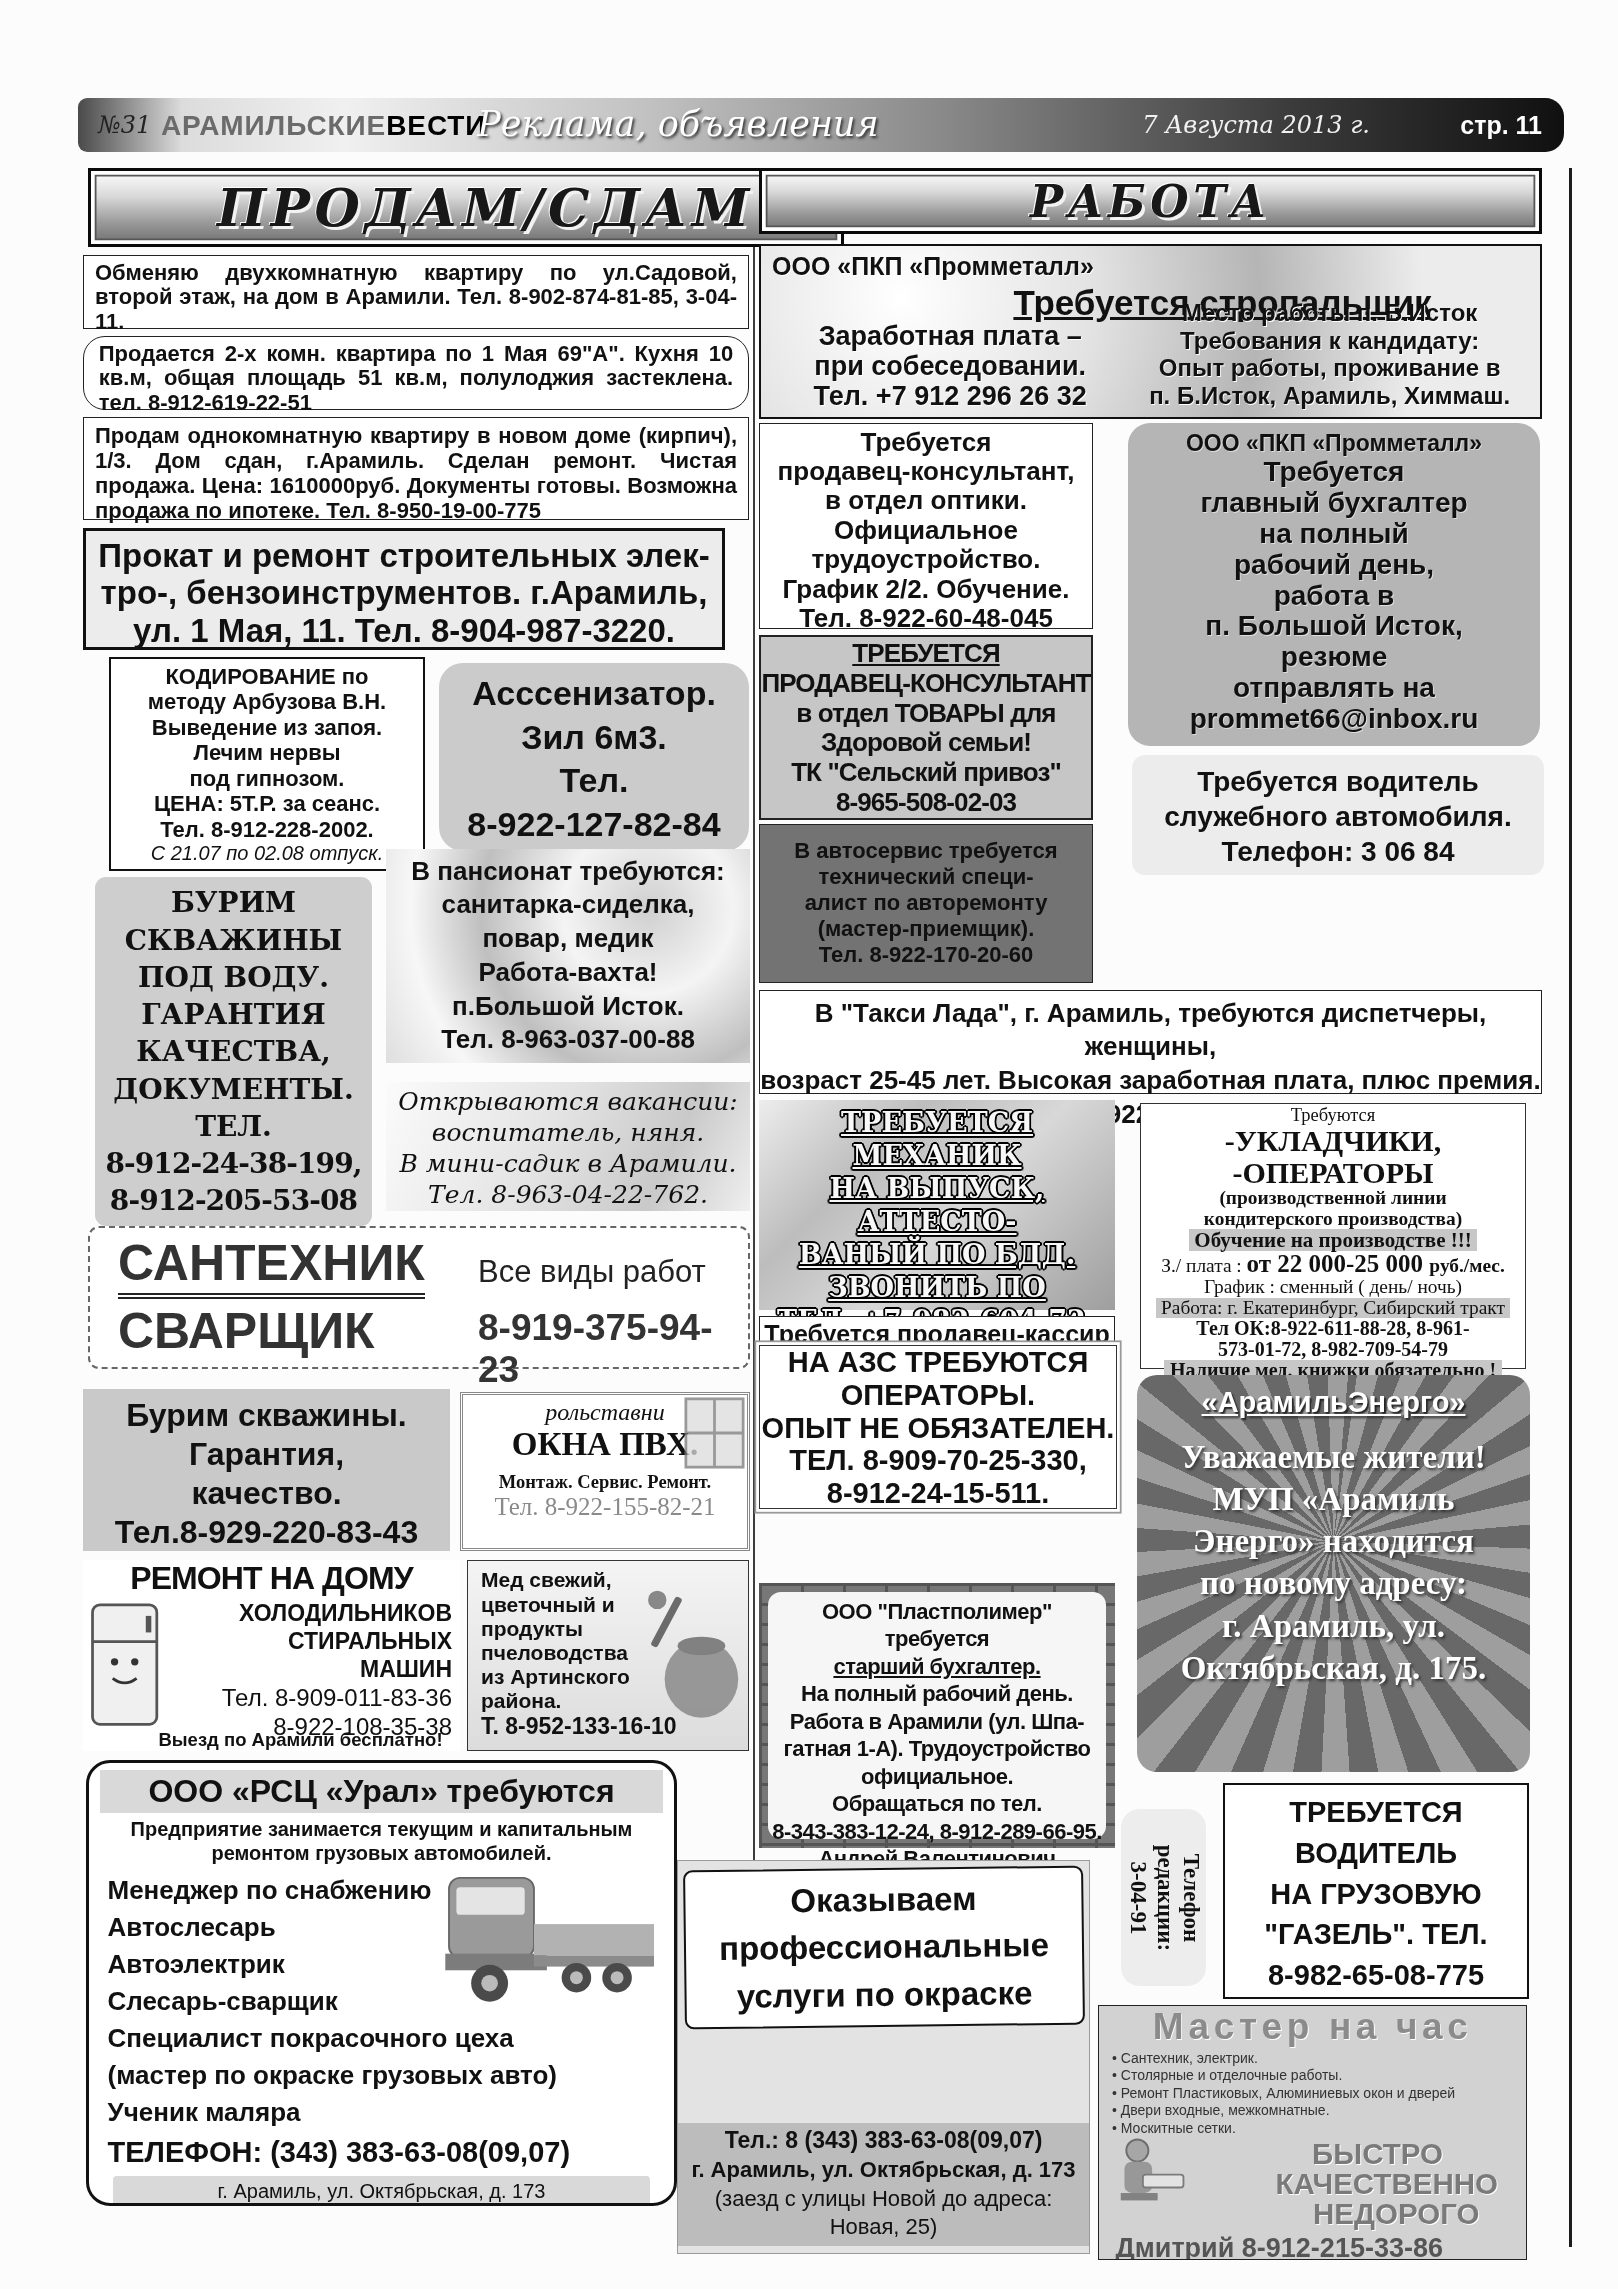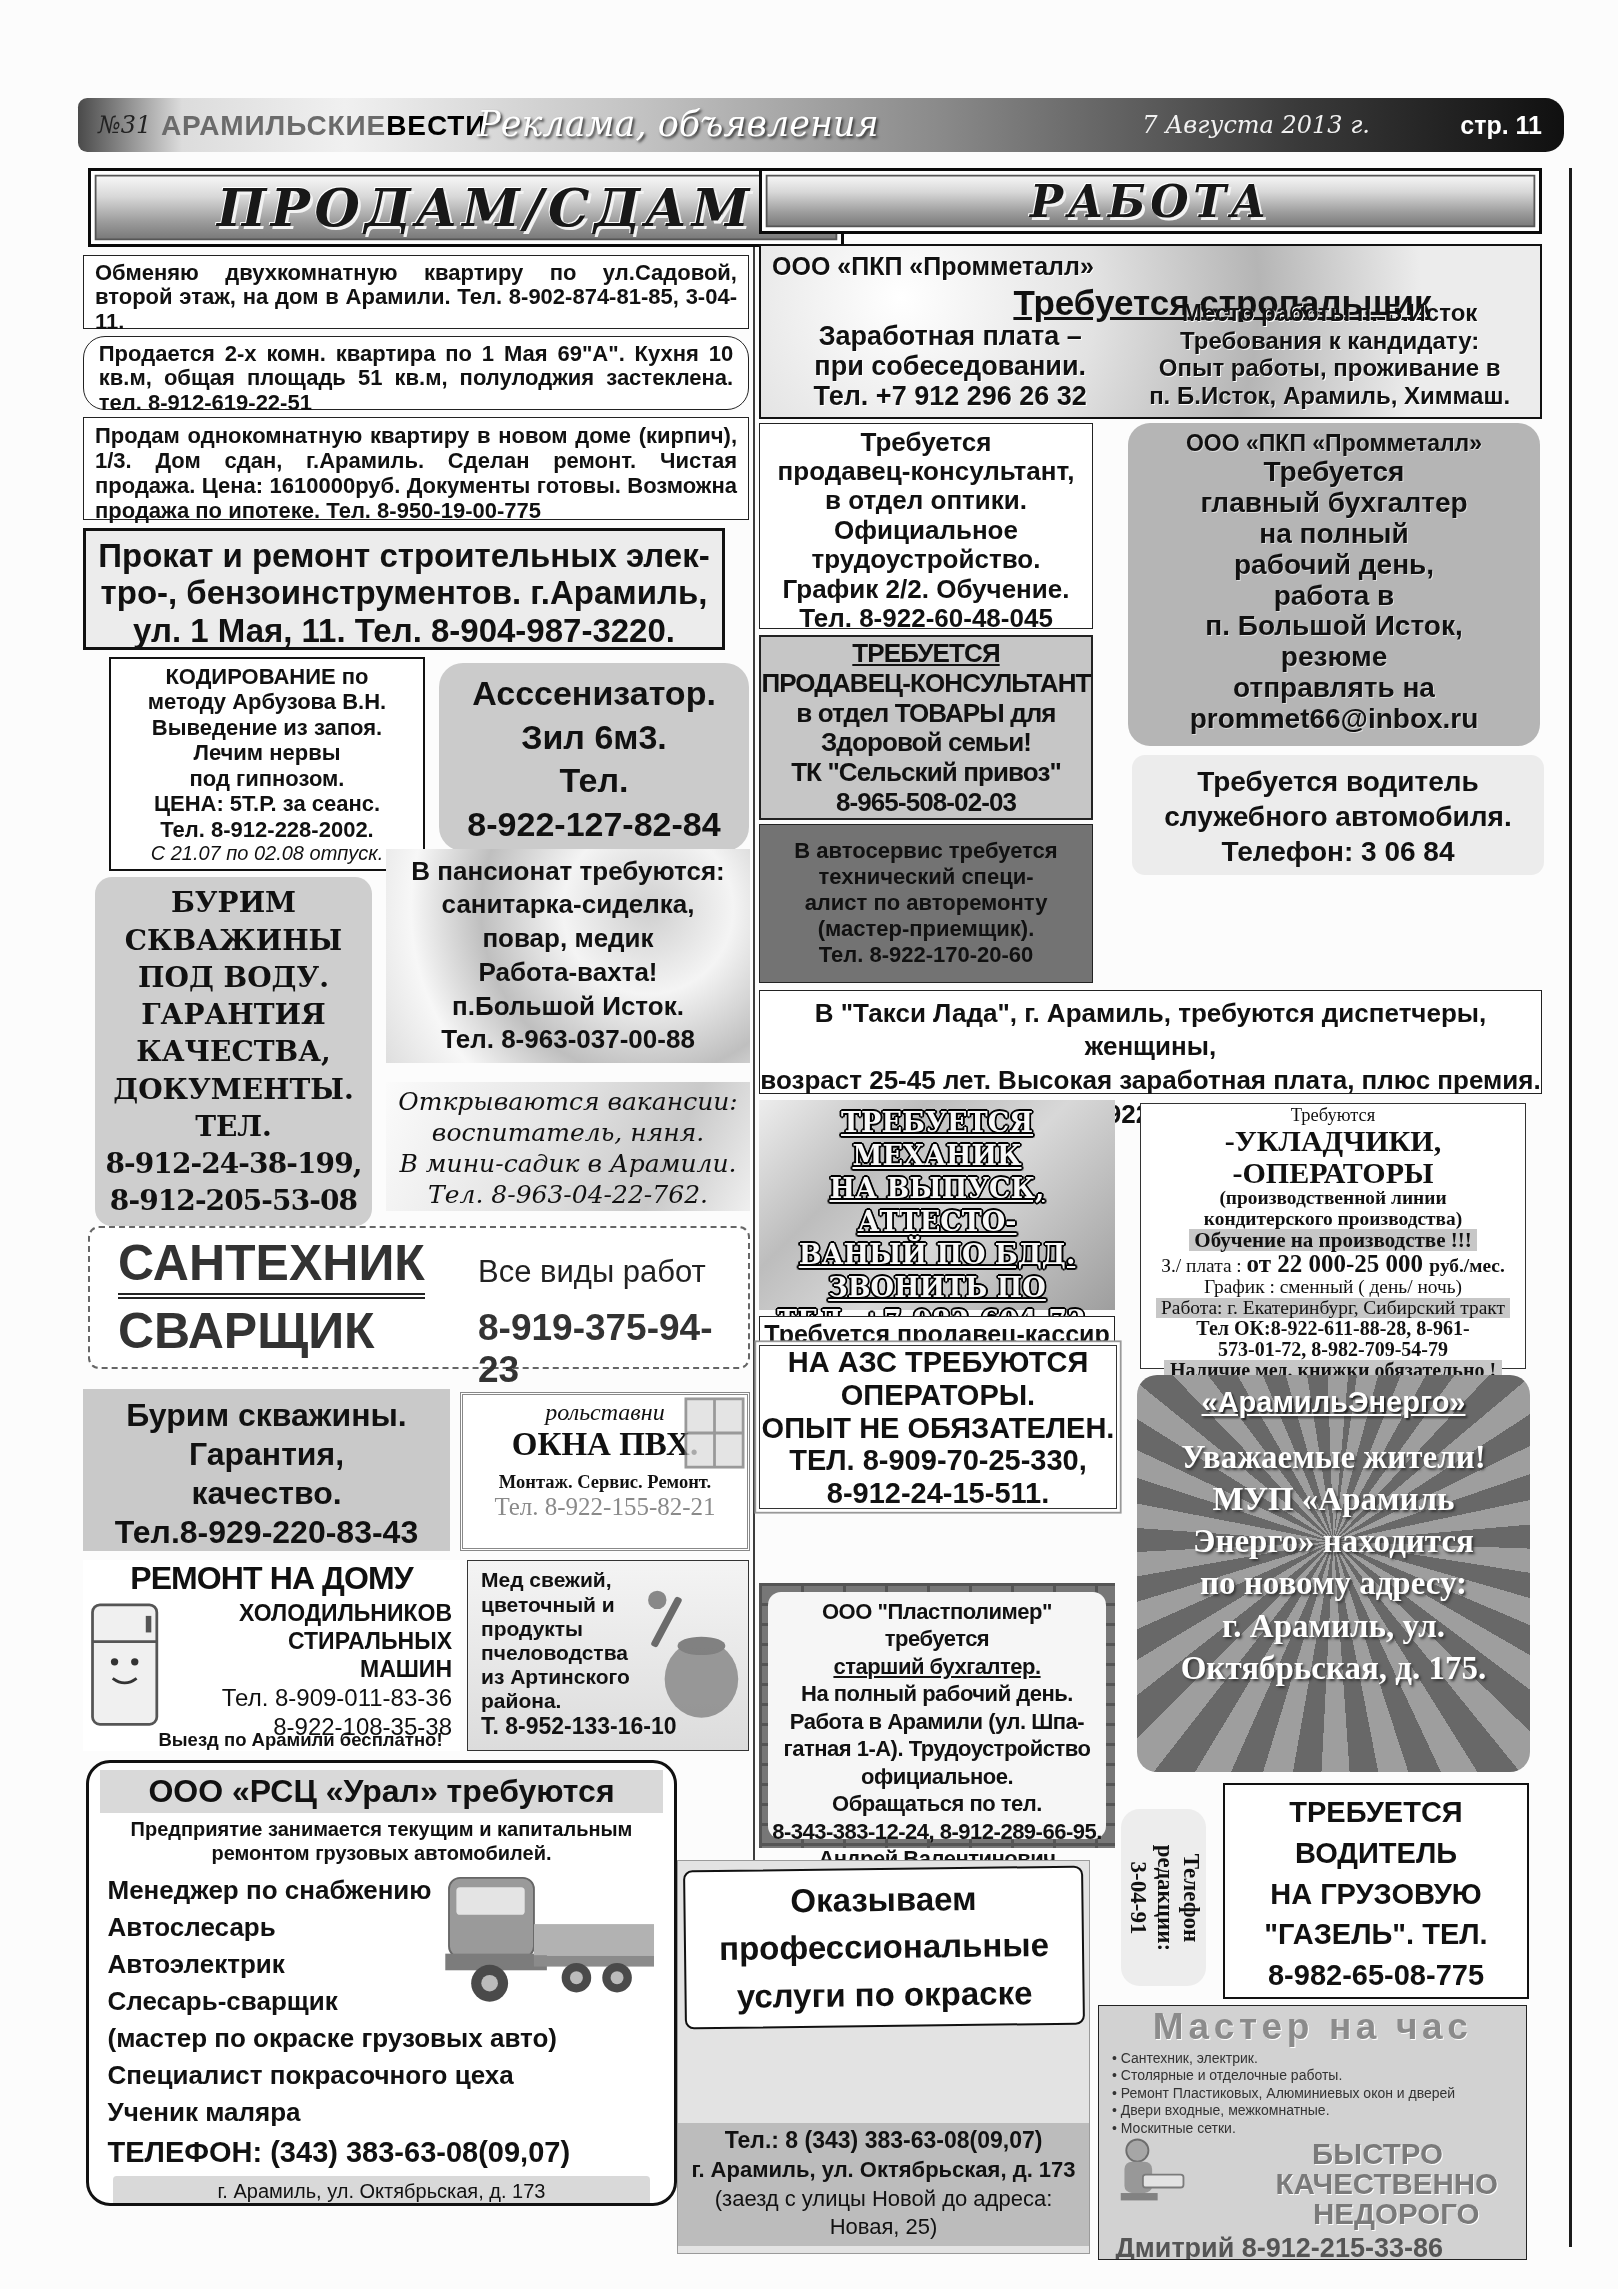--- a/index.html
+++ b/index.html
@@ -79,21 +79,21 @@
   <span class="line" style="font-style:italic;font-weight:normal;font-size:20px;">С 21.07 по 02.08 отпуск.</span>
 </div>
 
 <div class="abs c" style="left:439px;top:663px;width:310px;height:188px;background:#cbcbcb;border-radius:24px;padding-top:9.2px;font-size:34px;font-weight:bold;line-height:1.28;">
   <span class="line">Асссенизатор.</span>
   <span class="line">Зил 6м3.</span>
   <span class="line">Тел.</span>
   <span class="line">8-922-127-82-84</span>
 </div>
 
-<div class="abs c dserif" style="left:95px;top:877px;width:277px;height:349px;background:#cecece;border-radius:17px;padding-top:7.4px;font-size:28px;font-weight:bold;line-height:1.33;">
+<div class="abs c dserif" style="left:95px;top:877px;width:277px;height:349px;background:#cecece;border-radius:11px;padding-top:7.4px;font-size:28px;font-weight:bold;line-height:1.33;">
   <span class="line">БУРИМ</span>
   <span class="line">СКВАЖИНЫ</span>
   <span class="line">ПОД ВОДУ.</span>
   <span class="line">ГАРАНТИЯ</span>
   <span class="line">КАЧЕСТВА,</span>
   <span class="line">ДОКУМЕНТЫ.</span>
   <span class="line">ТЕЛ.</span>
   <span class="line" style="letter-spacing:-0.9px;">8-912-24-38-199,</span>
   <span class="line" style="letter-spacing:-0.9px;">8-912-205-53-08</span>
 </div>
@@ -196,22 +196,22 @@
     <circle cx="152" cy="122" r="16" fill="#4a4a4a"></circle>
       <circle cx="152" cy="122" r="7" fill="#bbb"></circle>
     <circle cx="196" cy="122" r="16" fill="#4a4a4a"></circle>
       <circle cx="196" cy="122" r="7" fill="#bbb"></circle>
   </svg>
   <div style="margin:7.4px 0 0 18.5px;font-size:26px;font-weight:bold;line-height:1.42;width:397px;">
     <span class="line">Менеджер по снабжению</span>
     <span class="line">Автослесарь</span>
     <span class="line">Автоэлектрик</span>
     <span class="line">Слесарь-сварщик</span>
+    <span class="line" style="width:572px;display:block;">Специалист покрасочного цеха</span>
     <span class="line" style="width:572px;display:block;">(мастер по окраске грузовых авто)</span>
-    <span class="line" style="width:572px;display:block;">Специалист покрасочного цеха</span>
     <span class="line">Ученик маляра</span>
   </div>
   <div style="margin:5.5px 0 0 18.5px;font-size:29px;font-weight:bold;">ТЕЛЕФОН:  (343) 383-63-08(09,07)</div>
   <div class="c" style="margin:7.4px 24px 0;background:#d9d9d9;font-size:20px;font-weight:bold;line-height:1.3;padding:1.8px 0;border-radius:3.7px;">
     <span class="line" style="font-weight:normal;">г. Арамиль, ул. Октябрьская, д. 173</span>
     <span class="line" style="font-weight:normal;">(заезд с улицы Новой до адреса: Новая, 25)</span>
   </div>
 </div>
 
 <div class="abs" style="left:759px;top:244px;width:783px;height:175px;border:2.8px solid #111;

